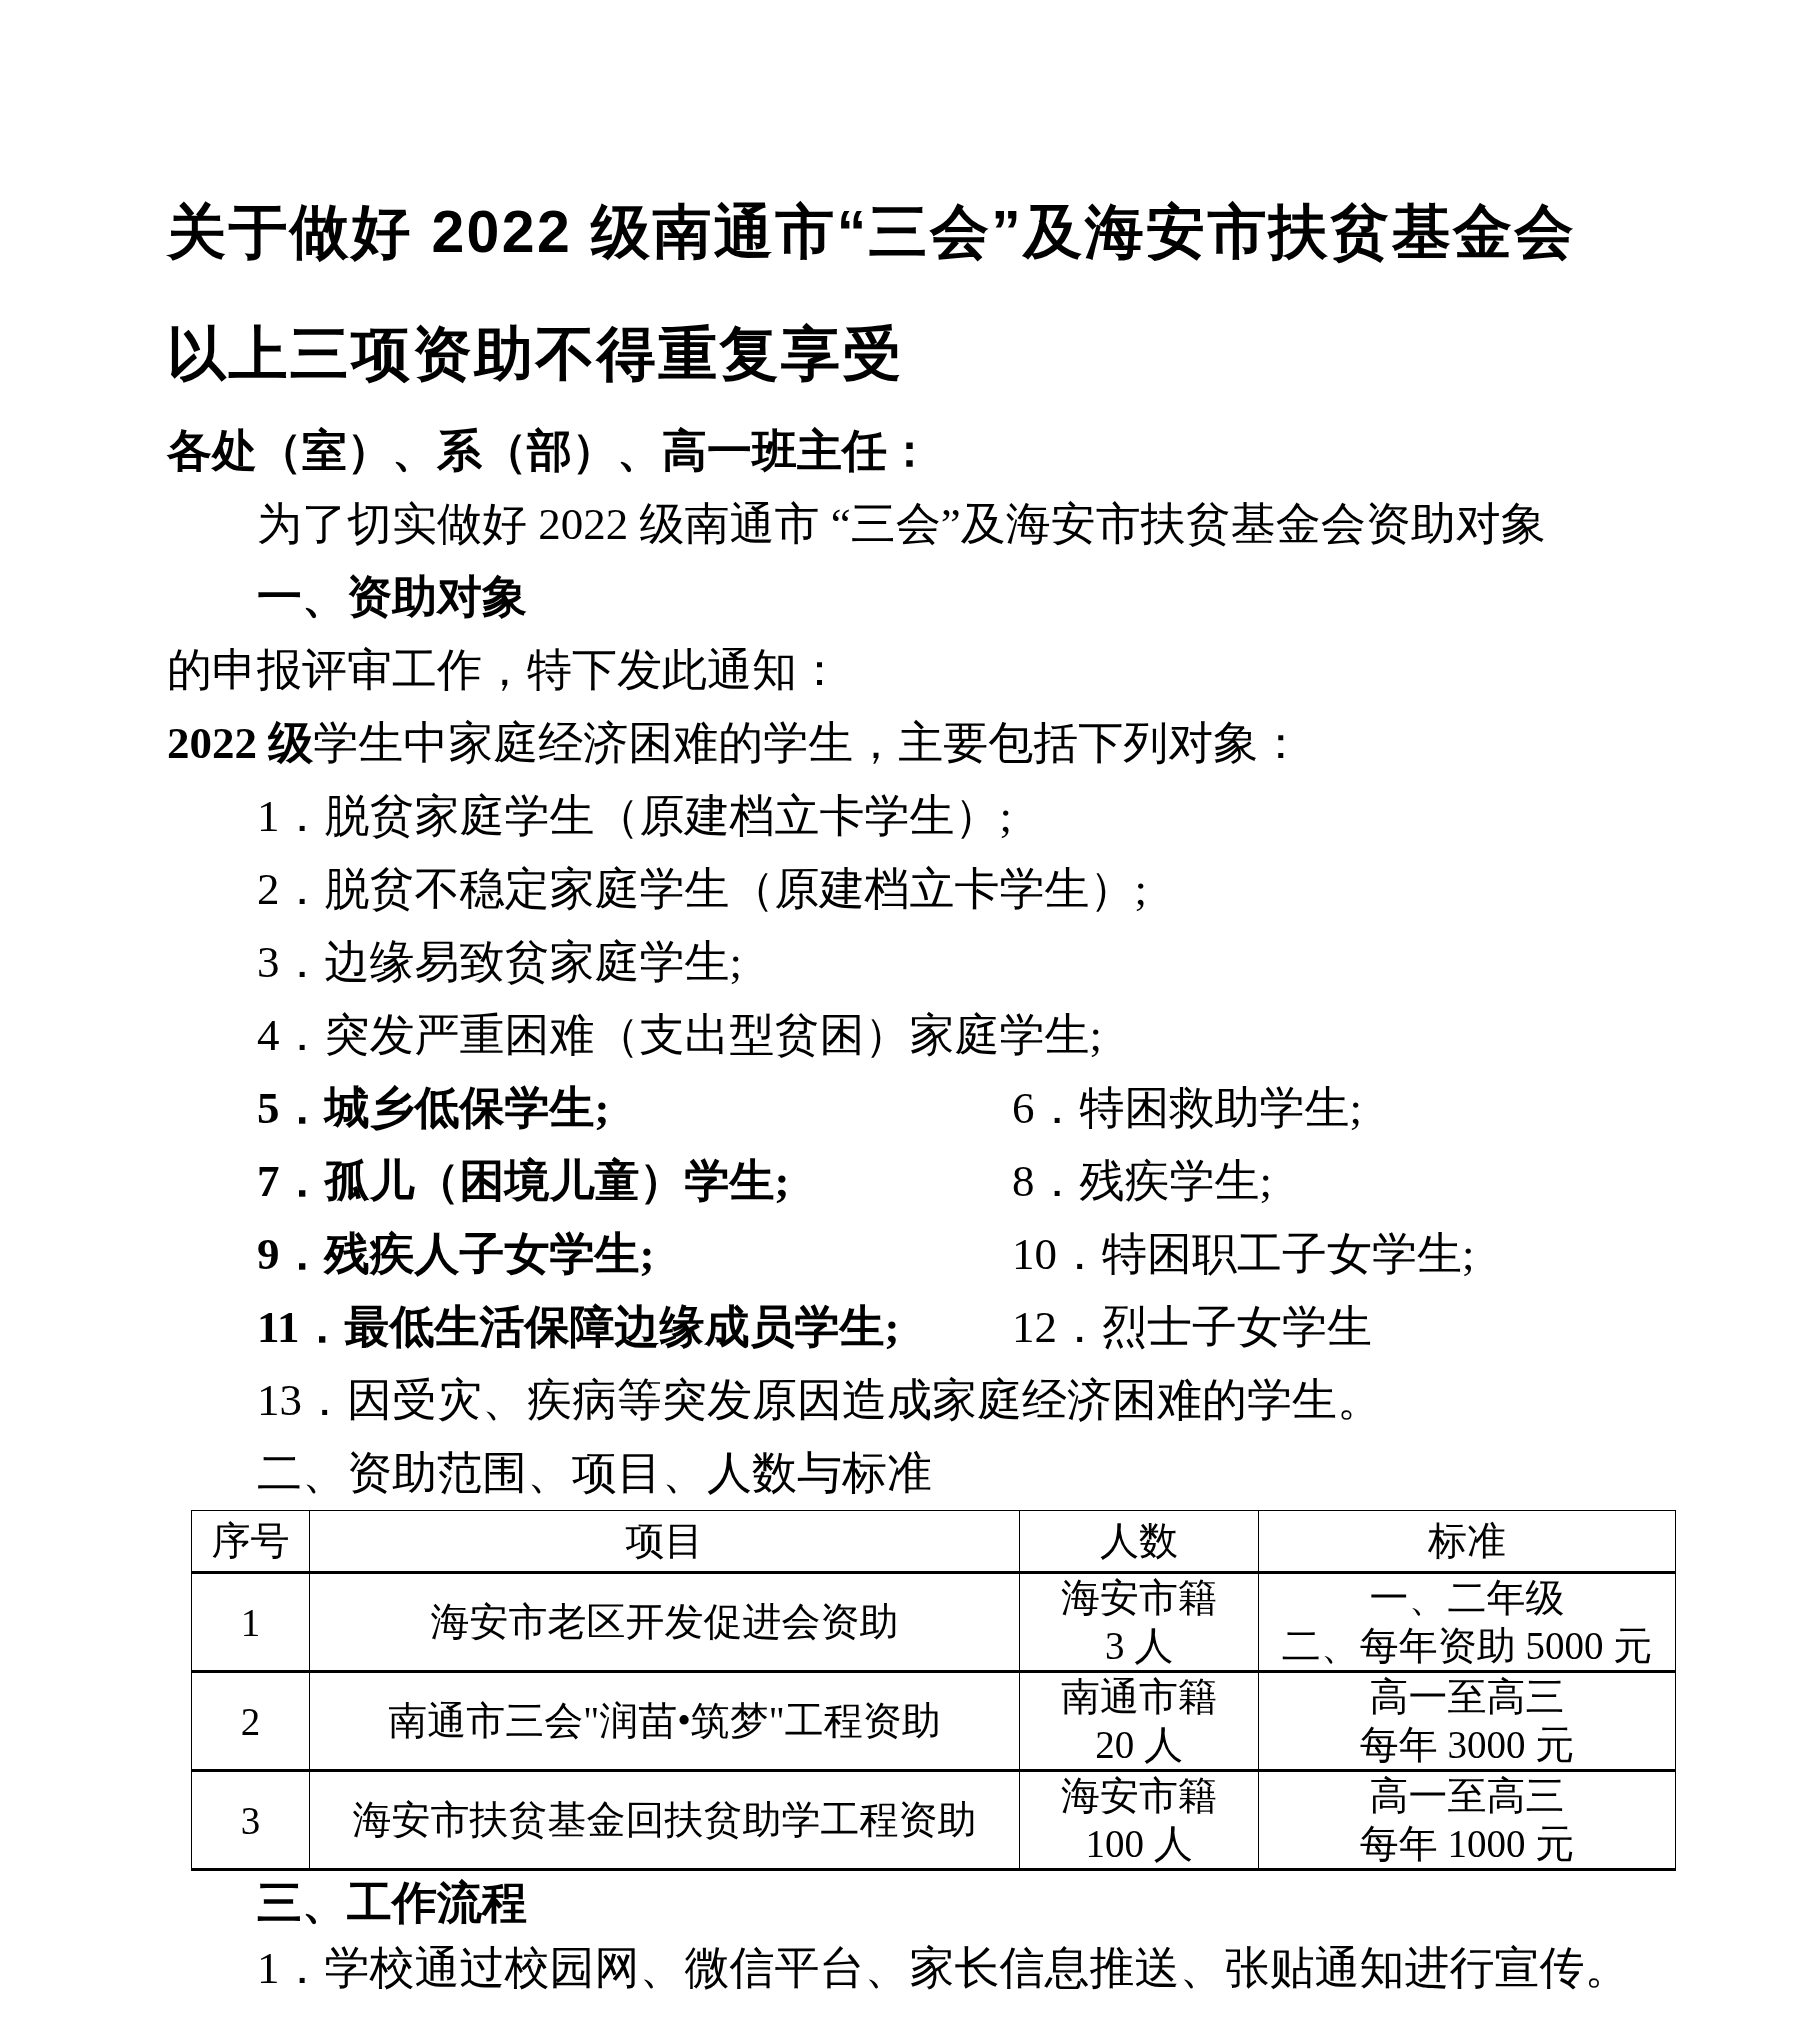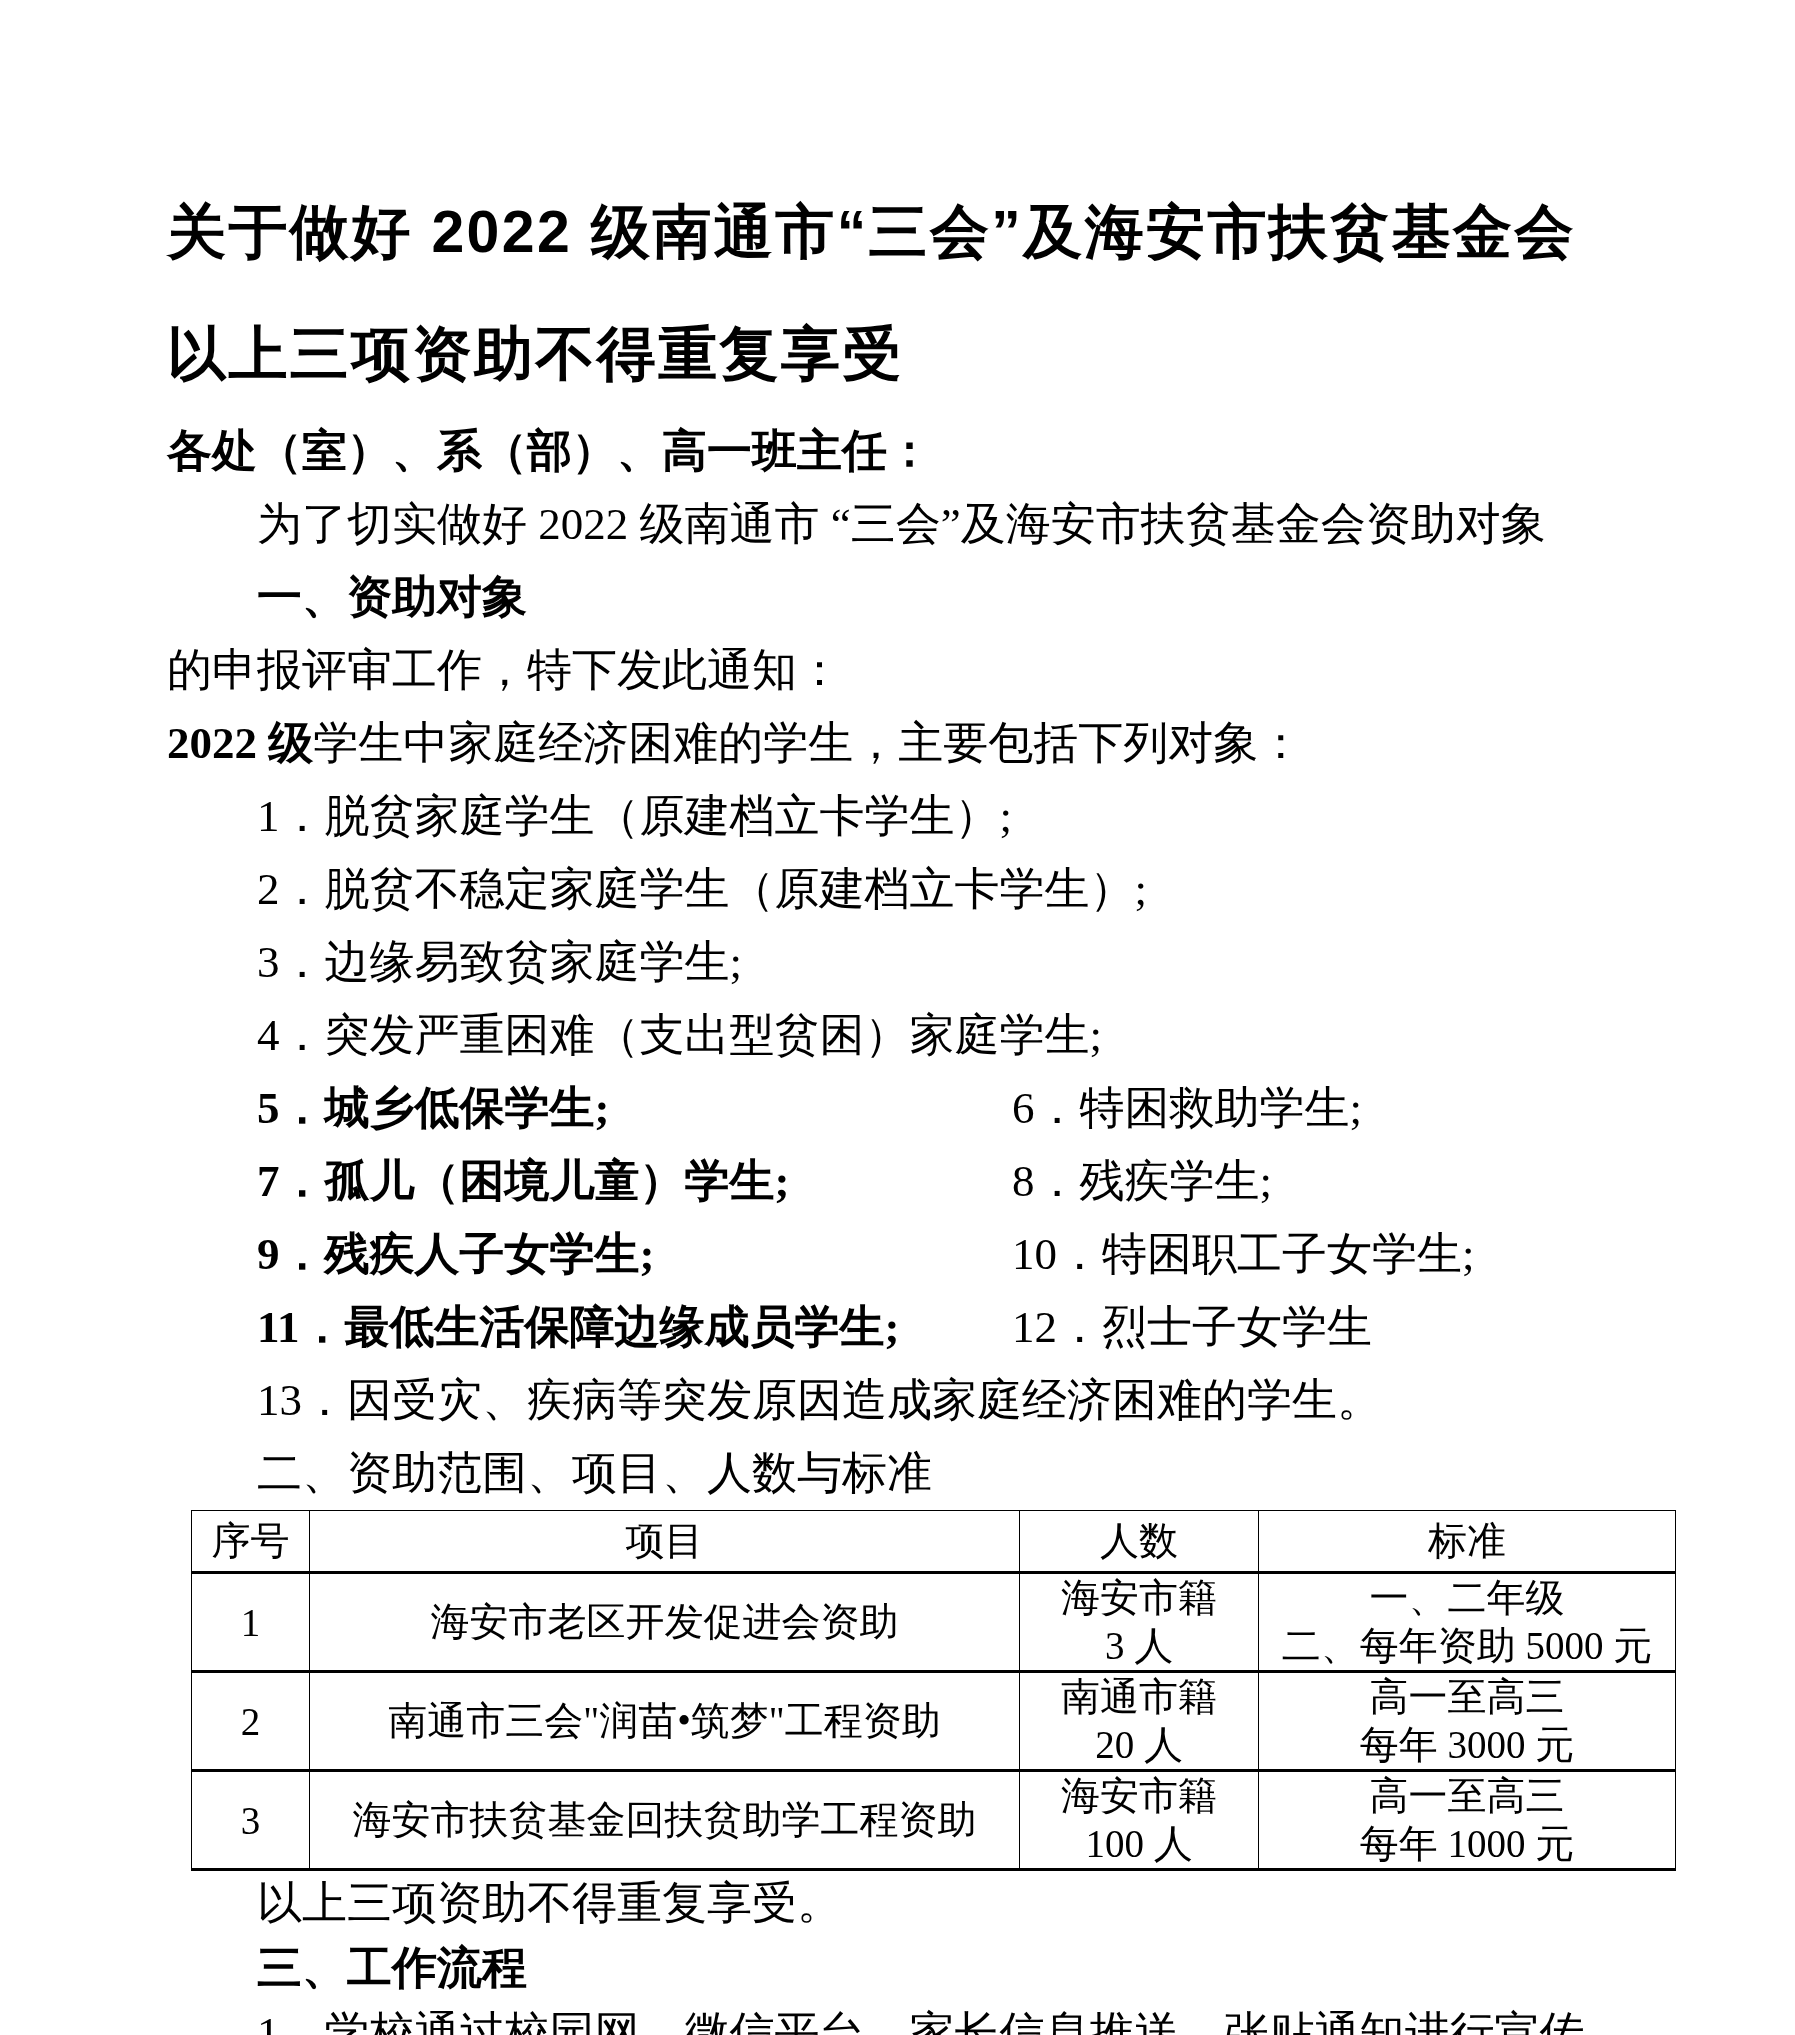--- a/index.html
+++ b/index.html
@@ -150,20 +150,19 @@
         <span class="cell-line">100 人</span>
       </td>
       <td>
         <span class="cell-line">高一至高三</span>
         <span class="cell-line">每年 1000 元</span>
       </td>
     </tr>
   </tbody>
     </table>
 
-  <p class="line-sm indent2">以上三项资助不得重复享受。</p>
 
   <p class="line-sm indent2 bold">三、工作流程</p>
 
   <p class="line-sm indent2">1．学校通过校园网、微信平台、家长信息推送、张贴通知进行宣传。</p>
 
 </div>
 
 
 </body></html>

